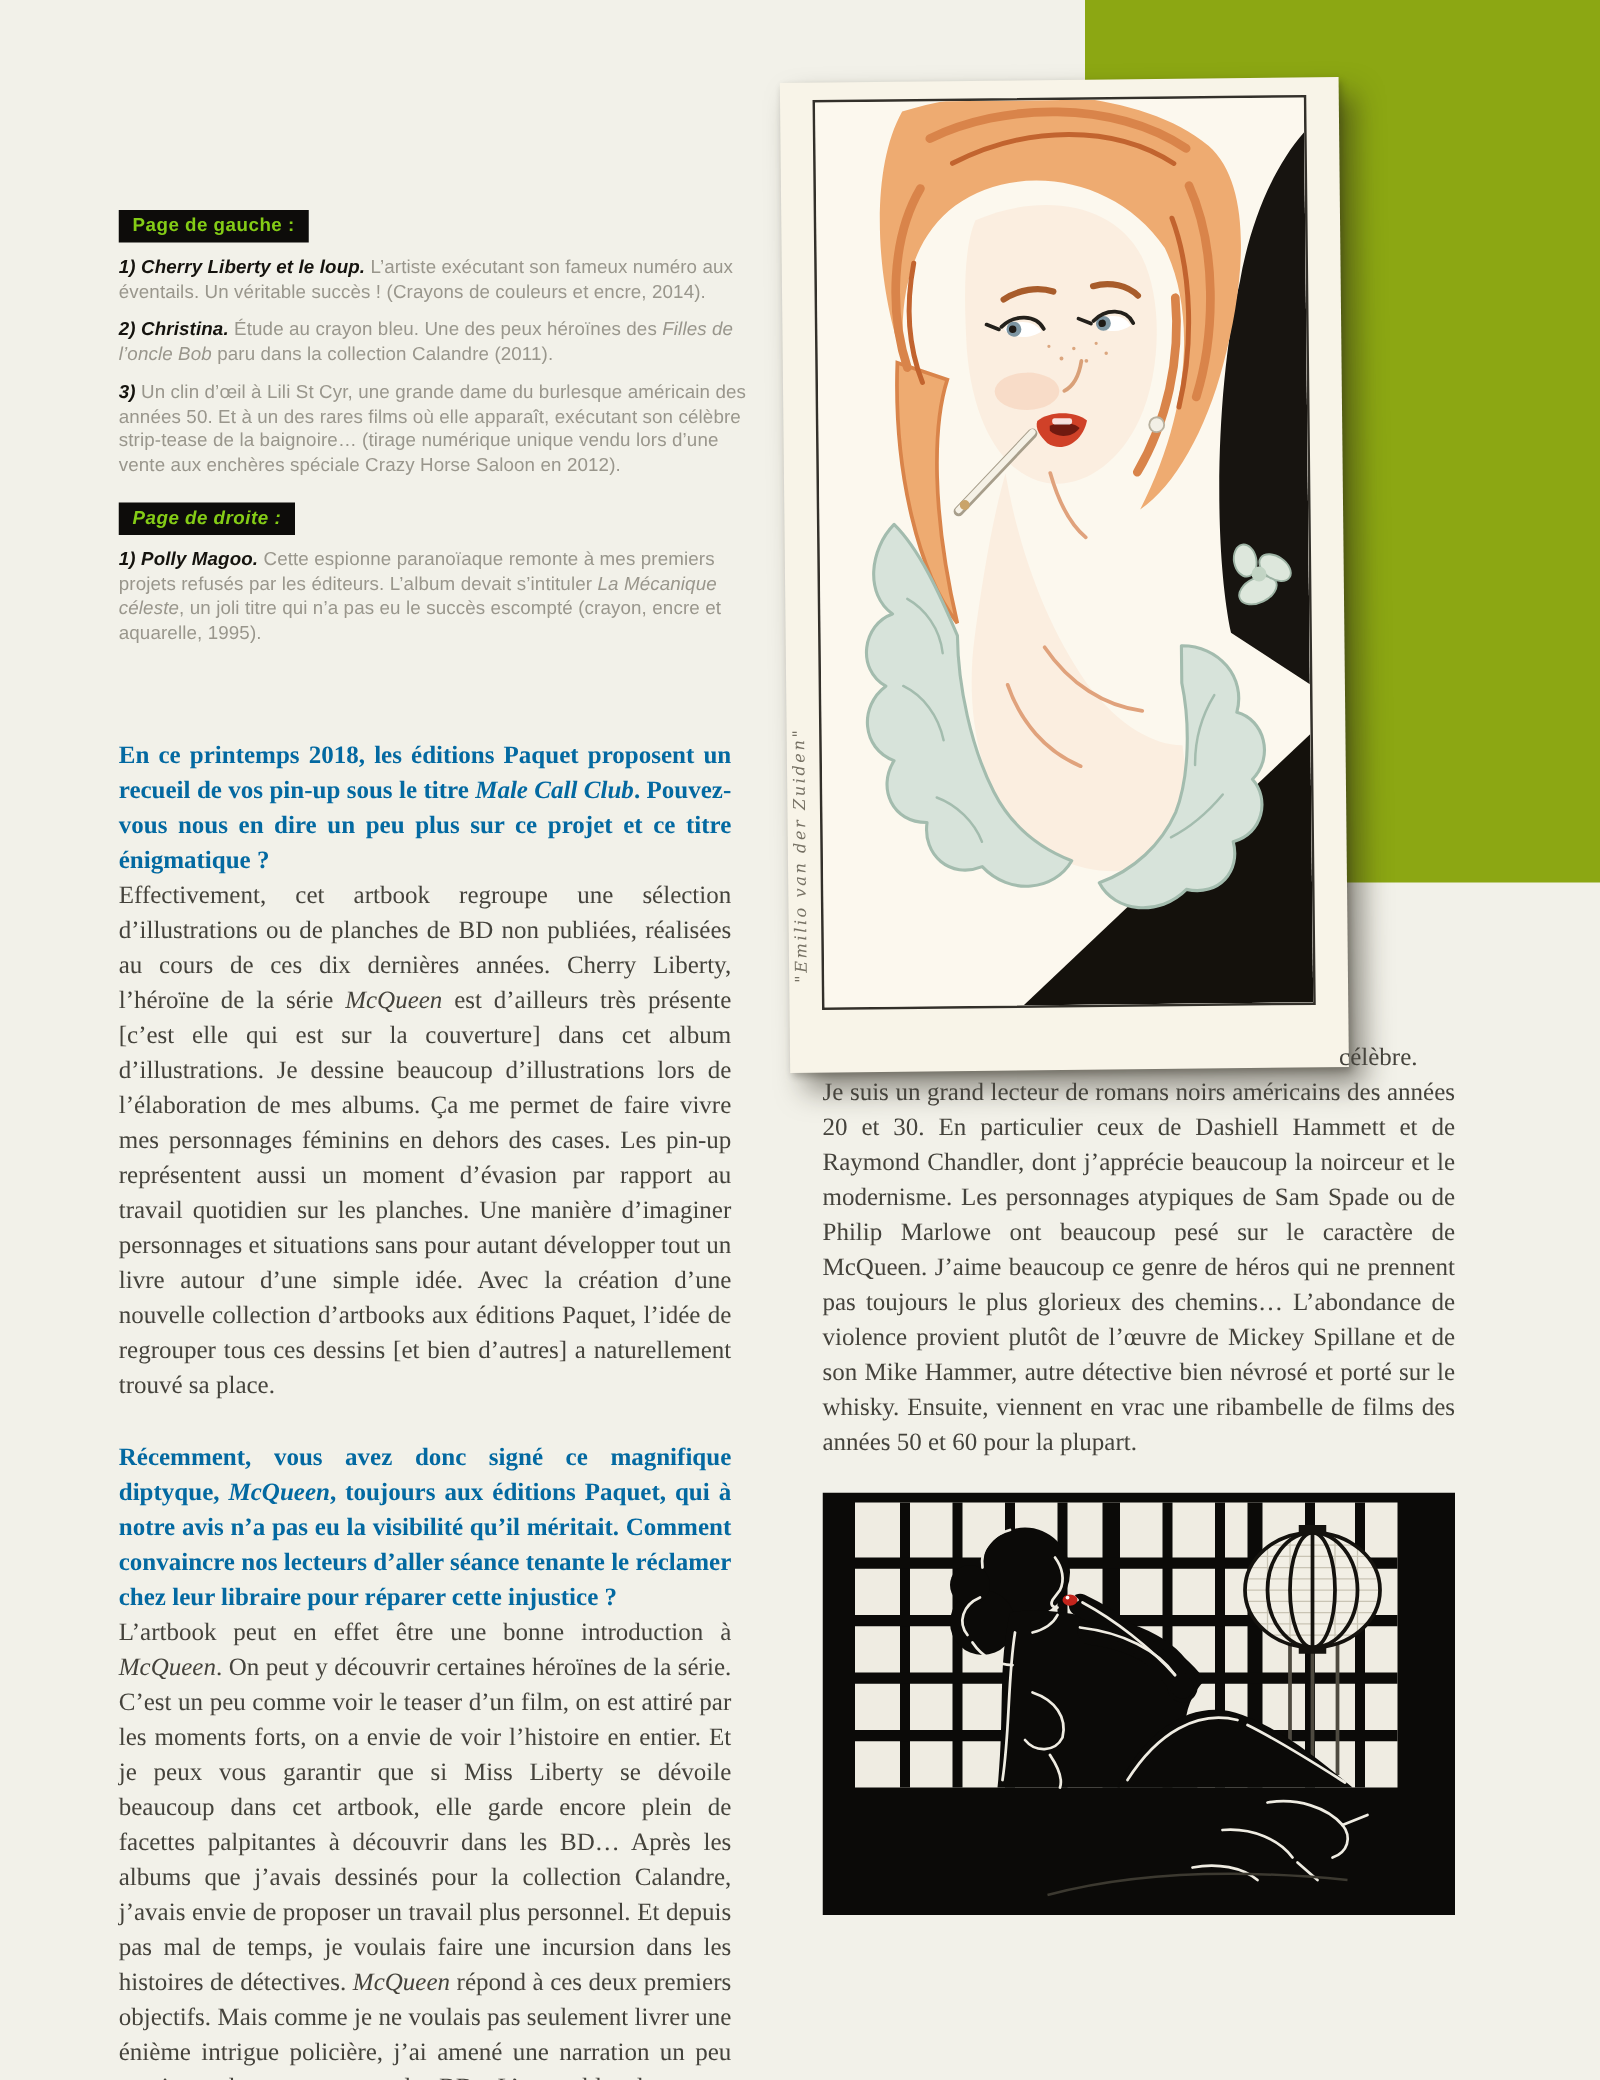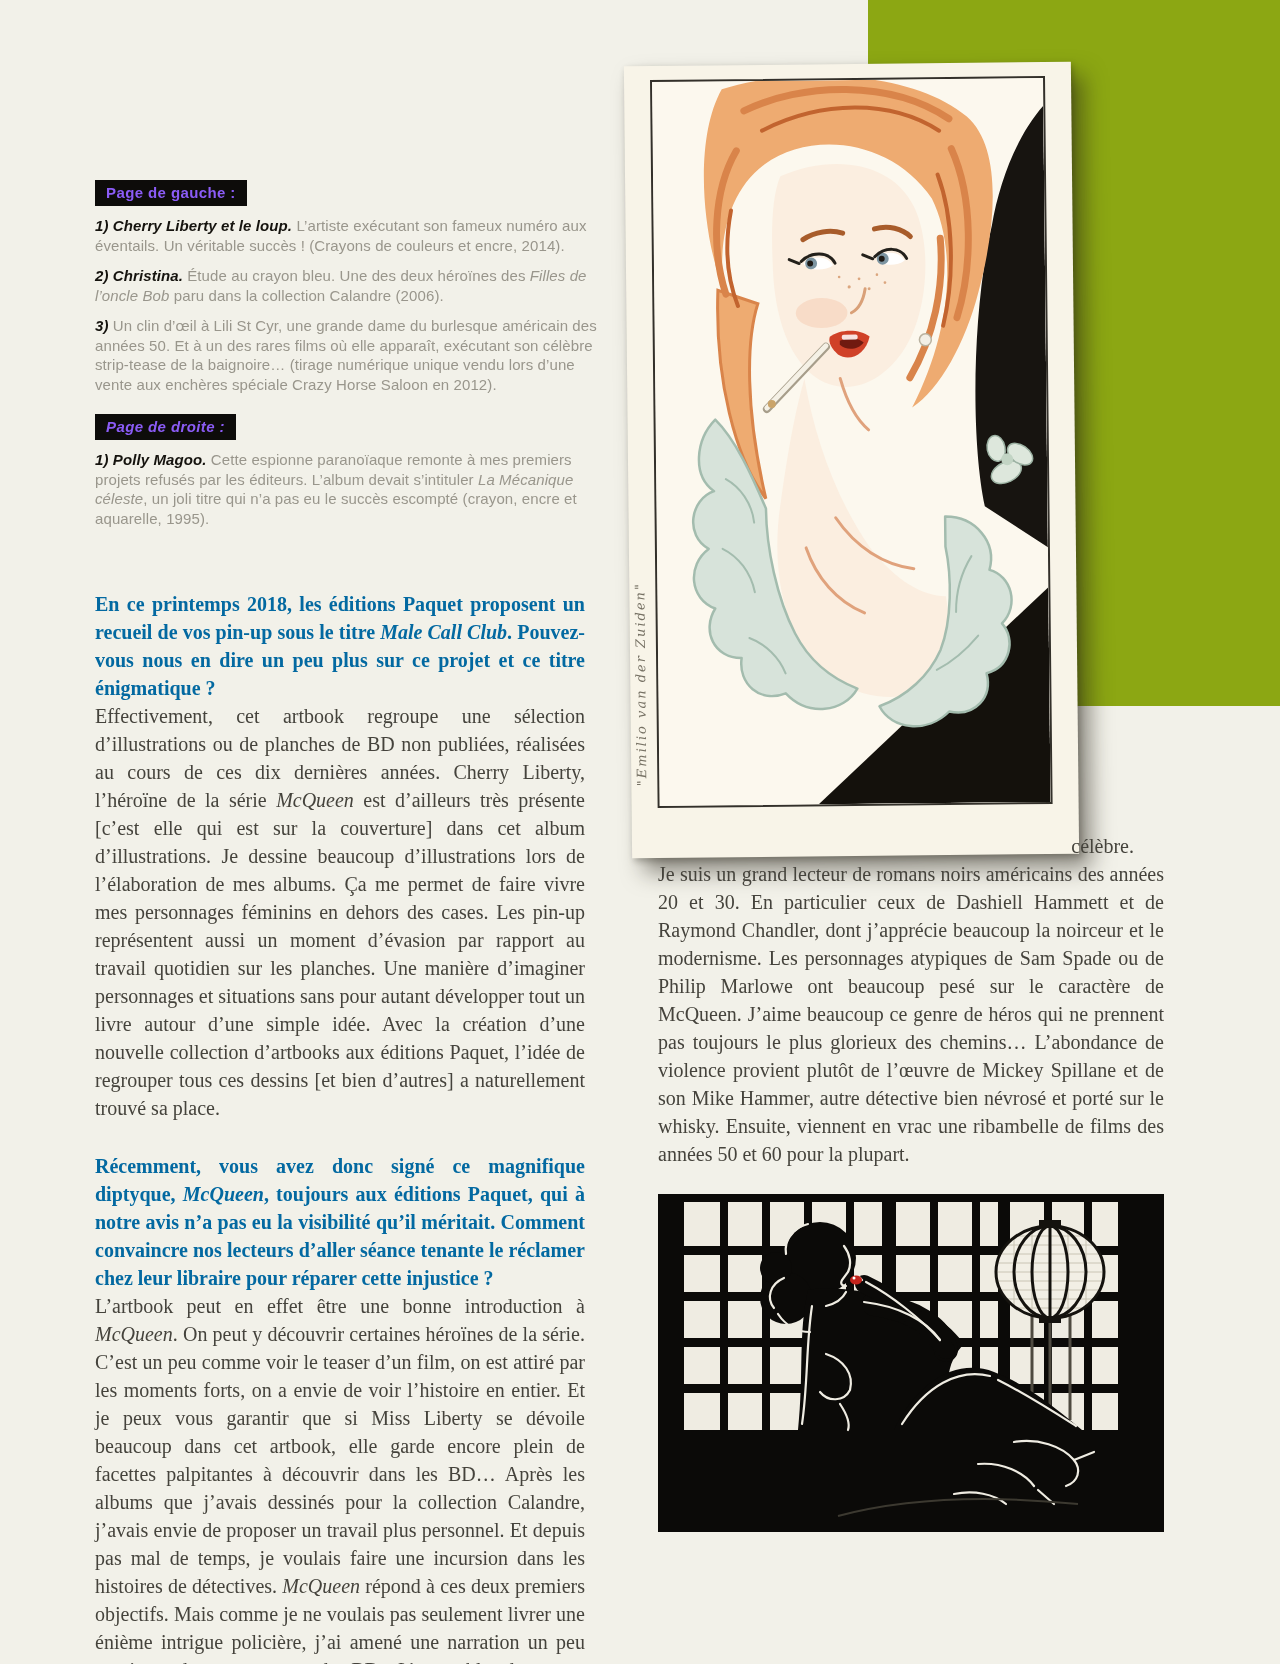--- a/index.html
+++ b/index.html
@@ -14,23 +14,23 @@
          box-shadow:12px 14px 22px rgba(35,32,22,.5),2px 3px 6px rgba(35,32,22,.28);}
   .photo-inner{position:absolute;left:26px;top:14px;width:391px;height:724px;
          border:2px solid #33302a;background:#fcf8ee;overflow:hidden;}
   .photo-inner svg{display:block;width:100%;height:100%;}
   .signature{position:absolute;left:3px;top:390px;height:330px;
          writing-mode:vertical-rl;transform:rotate(180deg);
          font:italic 13px "DejaVu Serif",serif;color:#767164;letter-spacing:2px;}
 
   
   .captions{position:absolute;left:95px;top:168px;width:508px;}
-  .cap-label{display:inline-block;background:#0d0c0a;color:#8b5cf6;
+  .cap-label{display:inline-block;background:#0d0c0a;color:#84cc16;
          font:700 15px/1 "Liberation Sans",sans-serif;letter-spacing:.4px;
-         padding:5px 11px 6px;margin:12px 0 10px;}
+         padding:5px 11px 6px;margin:0 0 10px;}
   .cap-label.second{margin-top:9px;font-style:italic;}
   .cap-item{font:15px/19.5px "Liberation Sans",sans-serif;color:#99968c;
          letter-spacing:.1px;margin:0 0 11px;text-align:left;}
   .cap-item .s-b,.cap-item .s-bi{color:#15130e;}
 
   
   .col{position:absolute;font:20px/28px "Liberation Serif",serif;color:#45433c;
        text-align:justify;}
   .col-left{left:95px;top:590px;width:490px;}
   .col-right{left:658px;top:832px;width:506px;}
@@ -49,21 +49,21 @@
   .noir svg{display:block;width:506px;height:338px;}
 </style>
 </head>
 <body>
 
 <div class="green-block" style="background:#8ca713"></div>
 
 <div class="captions">
   <div class="cap-label">Page de gauche :</div>
   <p class="cap-item"><span class="s-bi">1) Cherry Liberty et le loup. </span><span>L’artiste exécutant son fameux numéro aux éventails. Un véritable succès ! (Crayons de couleurs et encre, 2014).</span></p>
-  <p class="cap-item"><span class="s-bi">2) Christina. </span><span>Étude au crayon bleu. Une des deux héroïnes des </span><span class="s-i">Filles de l’oncle Bob</span><span> paru dans la collection Calandre (2006).</span></p>
+  <p class="cap-item"><span class="s-bi">2) Christina. </span><span>Étude au crayon bleu. Une des peux héroïnes des </span><span class="s-i">Filles de l’oncle Bob</span><span> paru dans la collection Calandre (2011).</span></p>
   <p class="cap-item"><span class="s-bi">3) </span><span>Un clin d’œil à Lili St Cyr, une grande dame du burlesque américain des années 50. Et à un des rares films où elle apparaît, exécutant son célèbre strip-tease de la baignoire…  (tirage numérique unique vendu lors d’une vente aux enchères spéciale Crazy Horse Saloon en 2012).</span></p>
   <div class="cap-label second">Page de droite :</div>
   <p class="cap-item"><span class="s-bi">1) Polly Magoo. </span><span>Cette espionne paranoïaque remonte à mes premiers projets refusés par les éditeurs. L’album devait s’intituler </span><span class="s-i">La Mécanique céleste</span><span>, un joli titre qui n’a pas eu le succès escompté  (crayon, encre et aquarelle, 1995).</span></p>
 </div>
 
 <div class="photo">
   <div class="photo-inner">
     <svg viewBox="0 0 393 728" preserveAspectRatio="none">
       <rect width="393" height="728" fill="#fcf8ee"></rect>
 

